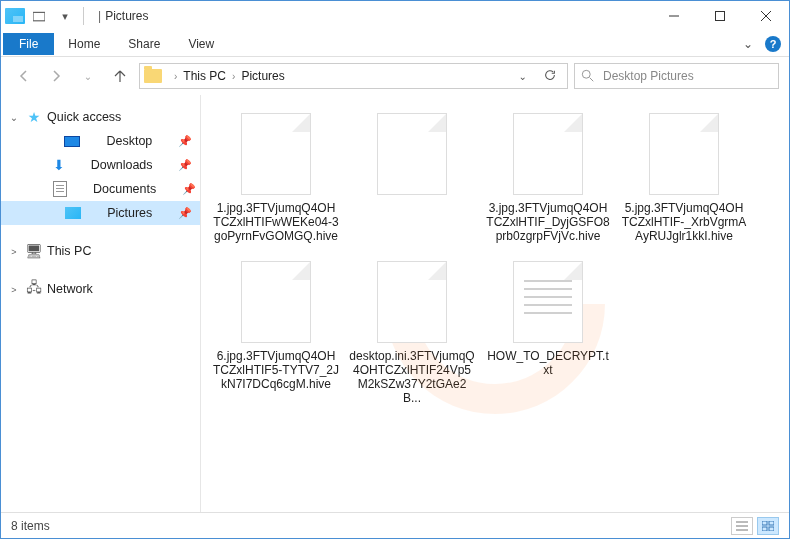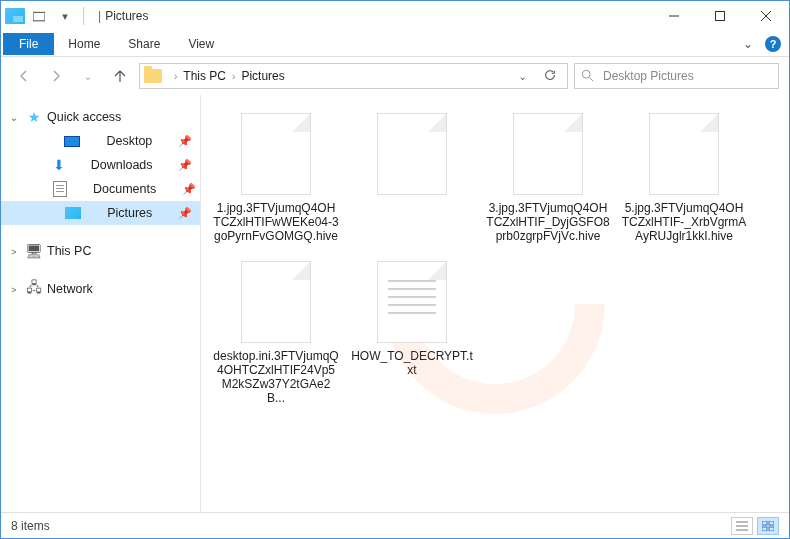--- a/index.html
+++ b/index.html
@@ -227,20 +227,24 @@
           <div class="file-item">
             <div class="file-thumb"></div>
             <div>3.jpg.3FTVjumqQ4OHTCZxlHTIF_DyjGSFO8prb0zgrpFVjVc.hive</div>
           </div>
           <div class="file-item">
             <div class="file-thumb"></div>
             <div>5.jpg.3FTVjumqQ4OHTCZxlHTIF-_XrbVgrmAAyRUJglr1kkI.hive</div>
           </div>
           <div class="file-item">
             <div class="file-thumb"></div>
+            <div>6.jpg.3FTVjumqQ4OHTCZxlHTIF5-TYTV7_2JkN7I7DCq6cgM.hive</div>
+          </div>
+          <div class="file-item">
+            <div class="file-thumb"></div>
             <div>desktop.ini.3FTVjumqQ4OHTCZxlHTIF24Vp5M2kSZw37Y2tGAe2B...</div>
           </div>
           <div class="file-item">
             <div class="file-thumb txt"></div>
             <div>HOW_TO_DECRYPT.txt</div>
           </div>
         </div>
     </div>
   </div>
 

